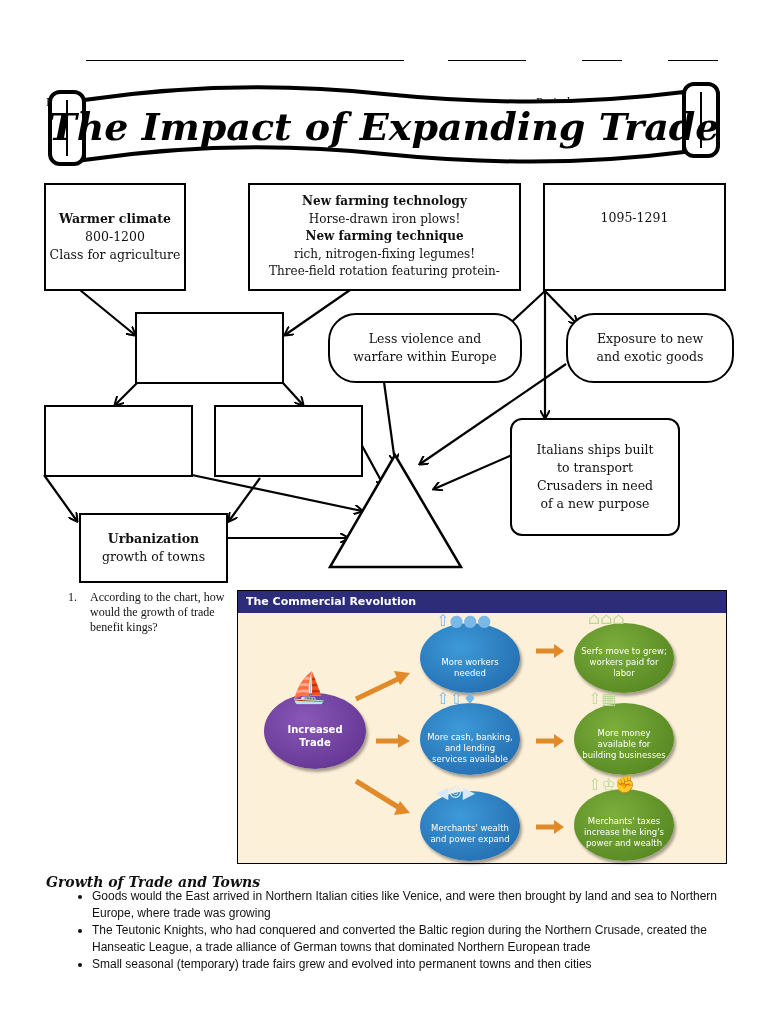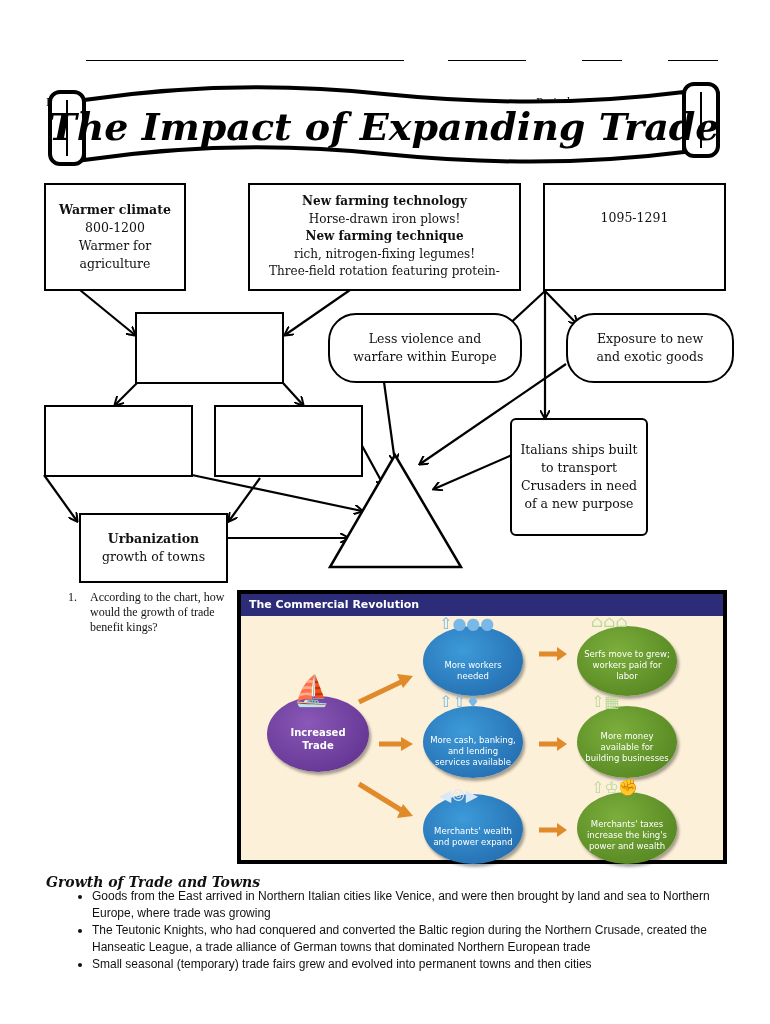--- a/index.html
+++ b/index.html
@@ -9,21 +9,21 @@
   .hdr span{position:absolute;white-space:nowrap;margin-top:48px;}
   .line{position:absolute;border-bottom:1px solid #000;height:14px;}
   #banner{left:44px;top:80px;width:680px;height:90px;}
   .box{position:absolute;border:2px solid #000;background:#fff;box-sizing:border-box;display:flex;flex-direction:column;align-items:center;justify-content:center;text-align:center;font-size:12.5px;line-height:18px;font-family:"DejaVu Serif",serif;}
   .round{border-radius:28px;}
   .b{font-weight:bold;}
   #diagram{left:0;top:0;width:770px;height:580px;pointer-events:none;}
   .q{left:68px;top:590px;font-size:12px;line-height:15px;font-family:"Liberation Serif",serif;width:160px;}
   .q .num{position:absolute;left:0;top:0;}
   .q .txt{position:absolute;left:22px;top:0;width:140px;}
-  #cr{left:237px;top:590px;width:490px;height:274px;background:#fdf0d8;border:4px solid #000000;box-sizing:border-box;padding-left:31px;}
+  #cr{left:237px;top:590px;width:490px;height:274px;background:#fdf0d8;border:1px solid #000000;box-sizing:border-box;padding-left:31px;}
   #cr .bar{position:absolute;left:0;top:0;right:0;height:22px;background:#2c2c78;color:#fff;font-family:"DejaVu Sans",sans-serif;font-weight:bold;font-size:11px;line-height:22px;padding-left:8px;}
   .oval{position:absolute;border-radius:50%;color:#fff;font-family:"DejaVu Sans",sans-serif;font-size:8.5px;line-height:11px;text-align:center;display:flex;align-items:flex-end;justify-content:center;padding-bottom:14px;box-sizing:border-box;box-shadow:2px 3px 3px rgba(0,0,0,.35);}
   .blue{background:radial-gradient(ellipse at 40% 35%,#3d9ad8,#1e64a8);}
   .green{background:radial-gradient(ellipse at 40% 35%,#7cae3c,#4d7e1c);}
   .purple{background:radial-gradient(ellipse at 40% 35%,#8a58b8,#5a2d88);font-weight:bold;font-size:10px;line-height:13px;}
   .ic{position:absolute;font-size:16px;line-height:16px;}
   .sec{left:46px;top:874px;font-family:"DejaVu Serif",serif;font-weight:bold;font-style:italic;font-size:14px;}
   ul.bul{position:absolute;left:66px;top:888px;margin:0;padding:0 0 0 26px;width:660px;font-family:"Liberation Sans",sans-serif;font-size:12px;line-height:17px;}
   ul.bul li{margin:0;}
 </style>
@@ -72,21 +72,21 @@
     <line x1="228" y1="538" x2="348" y2="538" marker-end="url(#ah)"></line>
     <line x1="44" y1="475" x2="77" y2="521" marker-end="url(#ah)"></line>
     <line x1="260" y1="478" x2="229" y2="521" marker-end="url(#ah)"></line>
   </g>
   <polygon points="395,455 330,567 461,567" fill="#fff" stroke="#000" stroke-width="2.5"></polygon>
 </svg>
 
 <div class="box" style="left:44px;top:183px;width:142px;height:108px">
   <div class="b">Warmer climate</div>
   <div>800-1200</div>
-  <div>Warmer for agriculture</div>
+  <div>Class for agriculture</div>
 </div>
 <div class="box" style="left:248px;top:183px;width:273px;height:108px;font-size:12px;line-height:17.5px">
   <div class="b">New farming technology</div>
   <div>Horse-drawn iron plows!</div>
   <div class="b">New farming technique</div>
   <div>rich, nitrogen-fixing legumes!</div>
   <div>Three-field rotation featuring protein-</div>
 </div>
 <div class="box" style="left:543px;top:183px;width:183px;height:108px;justify-content:flex-start;padding-top:24px">
   <div>1095-1291</div>
@@ -95,21 +95,21 @@
 <div class="box" style="left:44px;top:405px;width:149px;height:72px"></div>
 <div class="box" style="left:214px;top:405px;width:149px;height:72px"></div>
 <div class="box round" style="left:328px;top:313px;width:194px;height:70px">
   <div>Less violence and</div>
   <div>warfare within Europe</div>
 </div>
 <div class="box round" style="left:566px;top:313px;width:168px;height:70px">
   <div>Exposure to new</div>
   <div>and exotic goods</div>
 </div>
-<div class="box round" style="left:510px;top:418px;width:138px;height:118px;border-radius:6px">
+<div class="box round" style="left:510px;top:418px;width:170px;height:118px;border-radius:12px">
   <div>Italians ships built</div>
   <div>to transport</div>
   <div>Crusaders in need</div>
   <div>of a new purpose</div>
 </div>
 <div class="box" style="left:79px;top:513px;width:149px;height:70px">
   <div class="b">Urbanization</div>
   <div>growth of towns</div>
 </div>
 
@@ -169,16 +169,16 @@
       <line x1="298" y1="150" x2="316" y2="150"></line>
       <polygon points="326,150 316,143 316,157" stroke="none"></polygon>
       <line x1="298" y1="236" x2="316" y2="236"></line>
       <polygon points="326,236 316,229 316,243" stroke="none"></polygon>
     </g>
   </svg>
 </div>
 
 <div class="abs sec">Growth of Trade and Towns</div>
 <ul class="bul">
-  <li>Goods from the East arrived in Northern Italian cities like Venice, and were then brought by land and sea to Northern Europe, where trade was growing</li>
+  <li>Goods would the East arrived in Northern Italian cities like Venice, and were then brought by land and sea to Northern Europe, where trade was growing</li>
   <li>The Teutonic Knights, who had conquered and converted the Baltic region during the Northern Crusade, created the Hanseatic League, a trade alliance of German towns that dominated Northern European trade</li>
   <li>Small seasonal (temporary)  trade fairs grew and evolved into permanent towns and then cities</li>
 </ul>
 
 </body></html>

